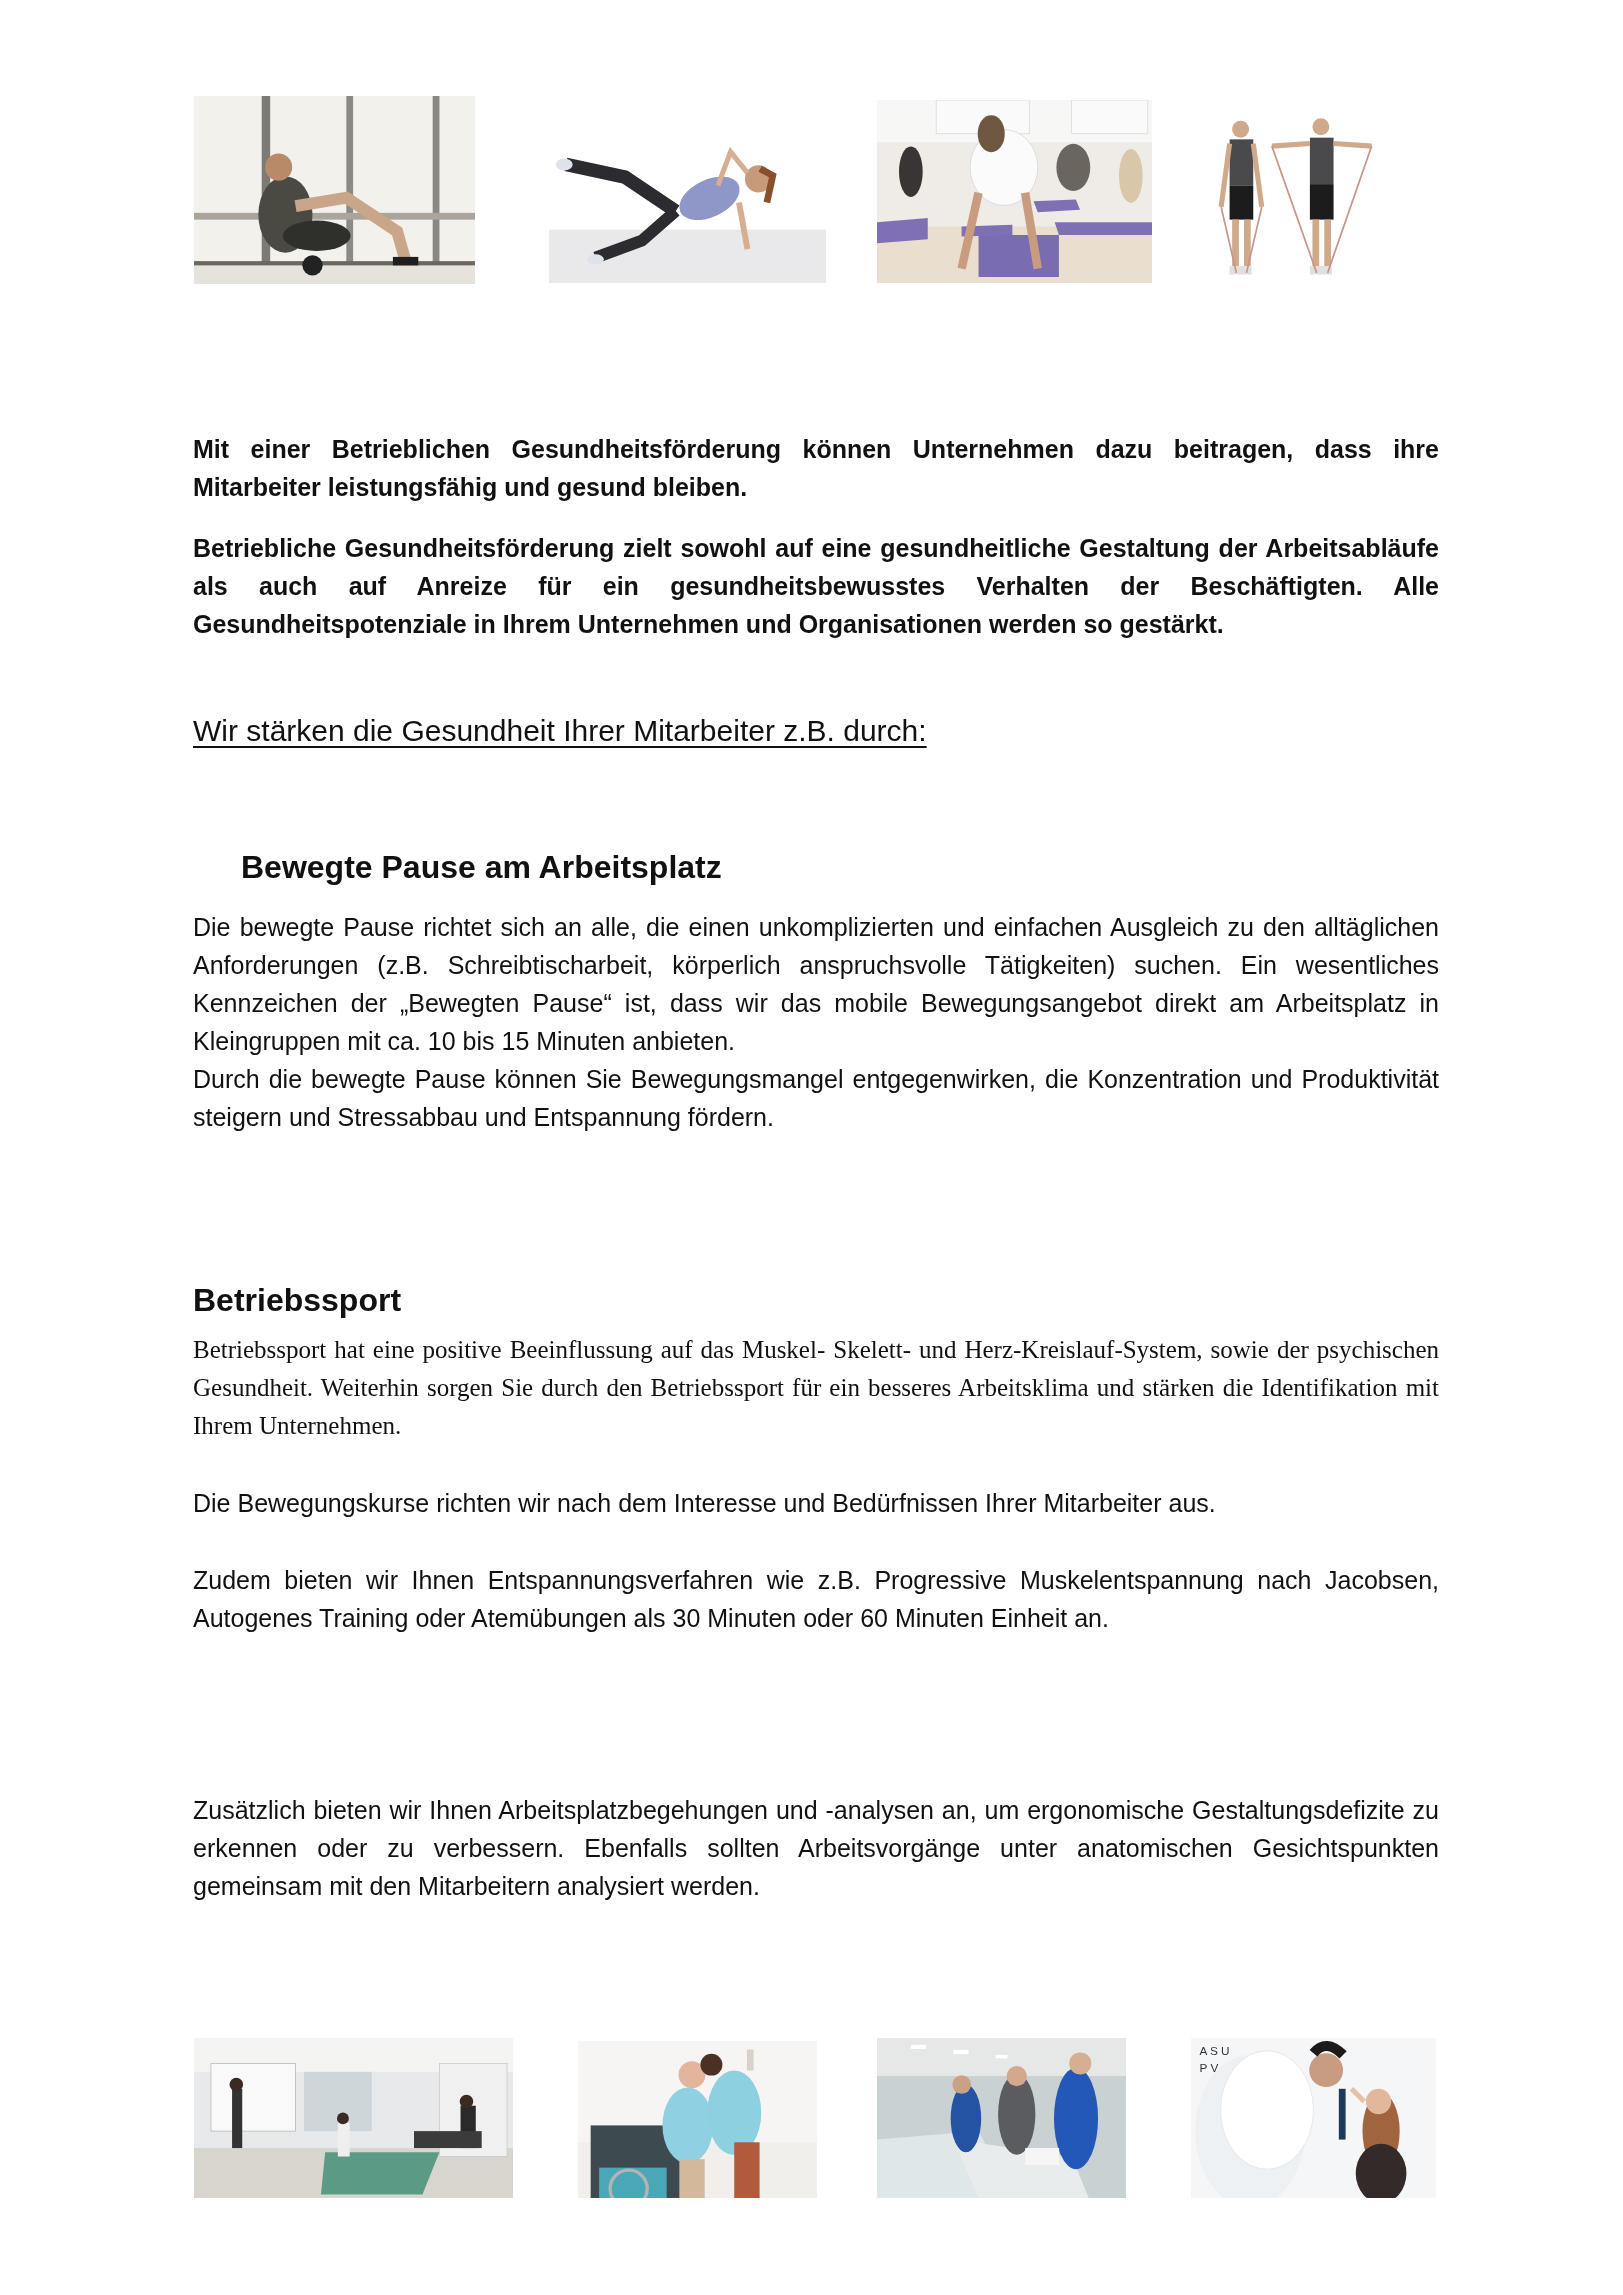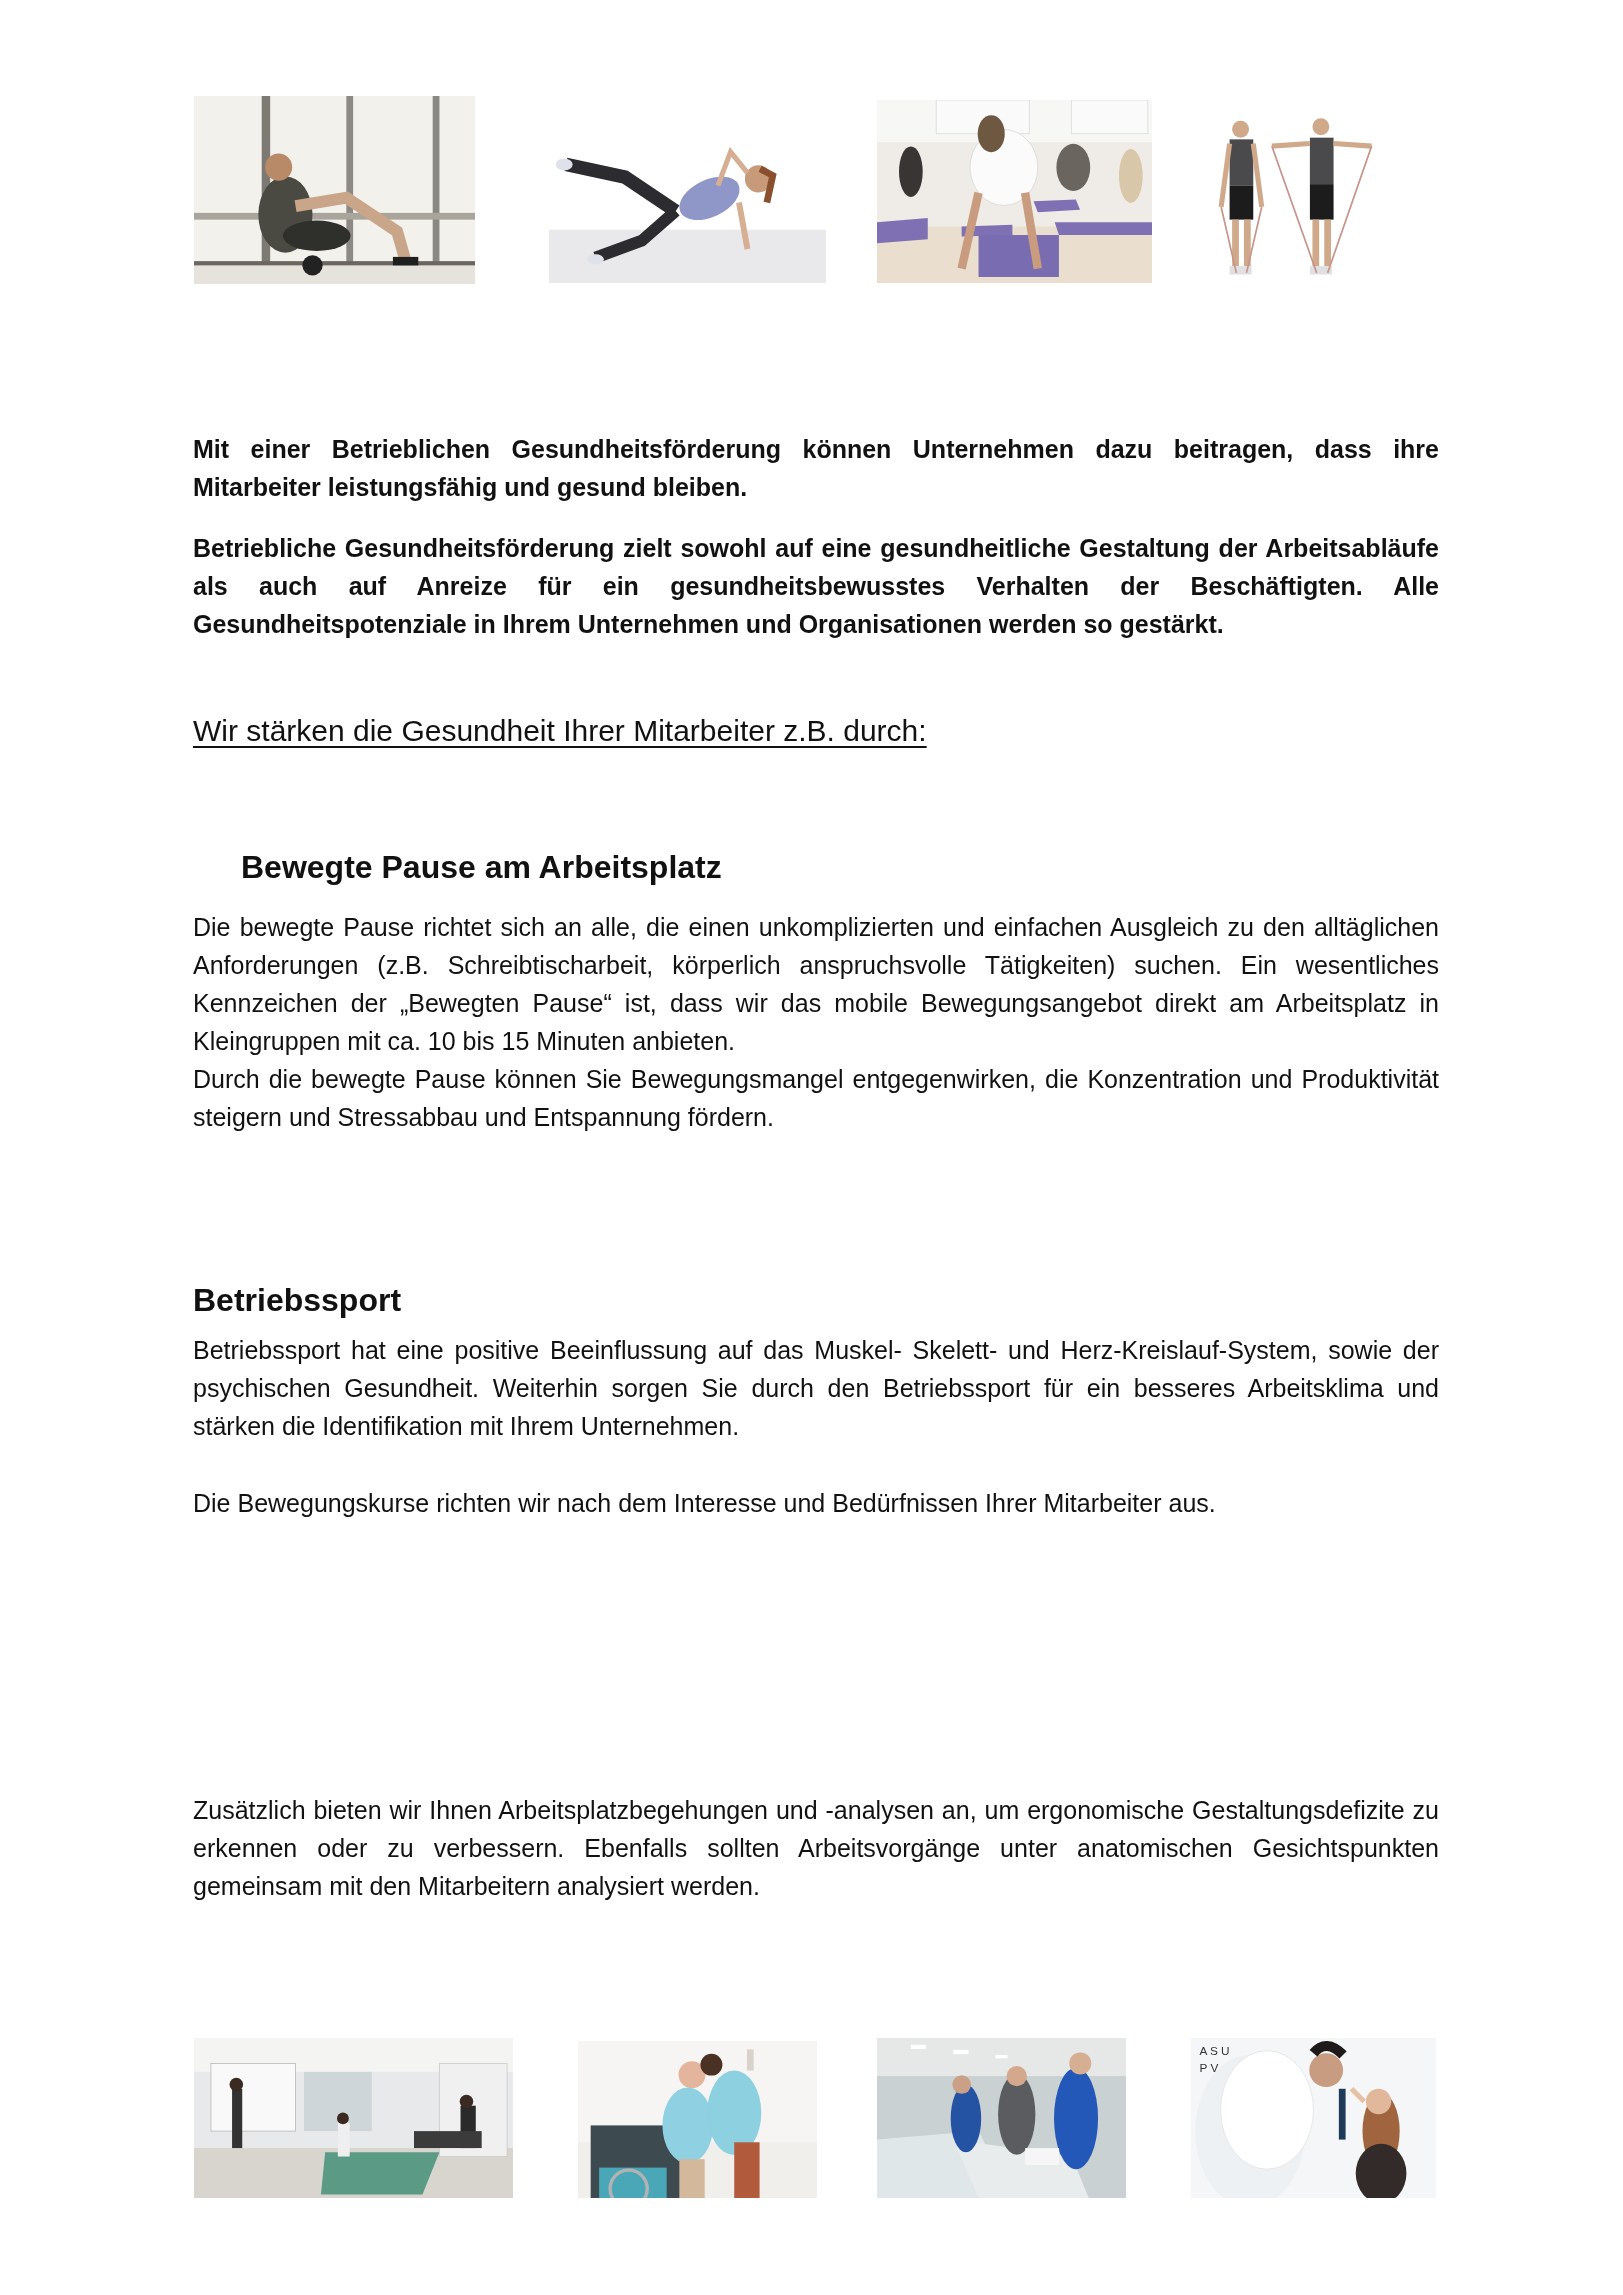--- a/index.html
+++ b/index.html
@@ -106,25 +106,28 @@
 
   <div class="subhead" style="top:712px;">Wir stärken die Gesundheit Ihrer Mitarbeiter z.B. durch:</div>
 
   <div class="heading" style="top:848px;margin-left:48px;">Bewegte Pause am Arbeitsplatz</div>
   <div class="txt" style="top:908px;">
     <p>Die bewegte Pause richtet sich an alle, die einen unkomplizierten und einfachen Ausgleich zu den alltäglichen Anforderungen (z.B. Schreibtischarbeit, körperlich anspruchsvolle Tätigkeiten) suchen. Ein wesentliches Kennzeichen der „Bewegten Pause“ ist, dass wir das mobile Bewegungsangebot direkt am Arbeitsplatz in Kleingruppen mit ca. 10 bis 15 Minuten anbieten.</p>
     <p>Durch die bewegte Pause können Sie Bewegungsmangel entgegenwirken, die Konzentration und Produktivität steigern und Stressabbau und Entspannung fördern.</p>
   </div>
 
   <div class="heading" style="top:1241px;margin-top:40px;">Betriebssport</div>
-  <div class="txt" style="top:1331px;">
+  <div class="txt" style="top:1331px;font-family:Liberation Serif, serif;">
     <p>Betriebssport hat eine positive Beeinflussung auf das Muskel- Skelett- und Herz-Kreislauf-System, sowie der psychischen Gesundheit. Weiterhin sorgen Sie durch den Betriebssport für ein besseres Arbeitsklima und stärken die Identifikation mit Ihrem Unternehmen.</p>
   </div>
   <div class="txt" style="top:1484px;">
     <p>Die Bewegungskurse richten wir nach dem Interesse und Bedürfnissen Ihrer Mitarbeiter aus.</p>
+  </div>
+  <div class="txt" style="top:1561px;">
+    <p>Zudem bieten wir Ihnen Entspannungsverfahren wie z.B. Progressive Muskelentspannung nach Jacobsen,  Autogenes Training oder Atemübungen als 30 Minuten oder 60 Minuten Einheit an.</p>
   </div>
 
   <div class="txt" style="top:1791px;">
     <p>Zusätzlich bieten wir Ihnen Arbeitsplatzbegehungen und -analysen an, um ergonomische Gestaltungsdefizite zu erkennen oder zu verbessern. Ebenfalls sollten Arbeitsvorgänge unter anatomischen Gesichtspunkten gemeinsam mit den Mitarbeitern analysiert werden.</p>
   </div>
 
   <div class="img" style="left:194px; top:2038px; width:319px; height:160px;">
     <svg viewBox="0 0 377 189" preserveAspectRatio="none">
       <rect width="377" height="189" fill="#e7e9ea"></rect>
       <rect x="0" y="0" width="377" height="40" fill="#f4f4f2"></rect>

